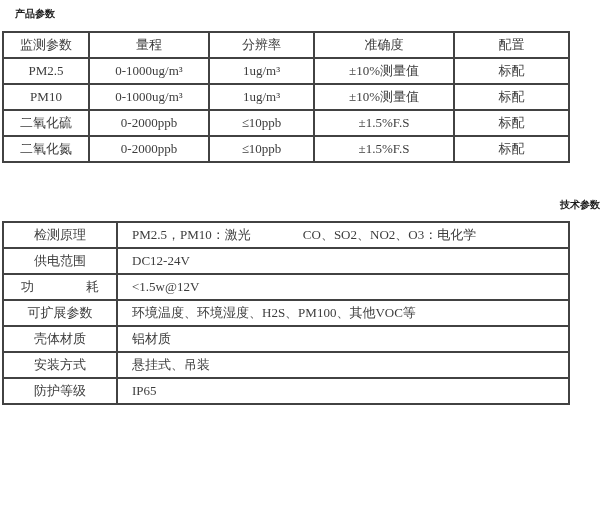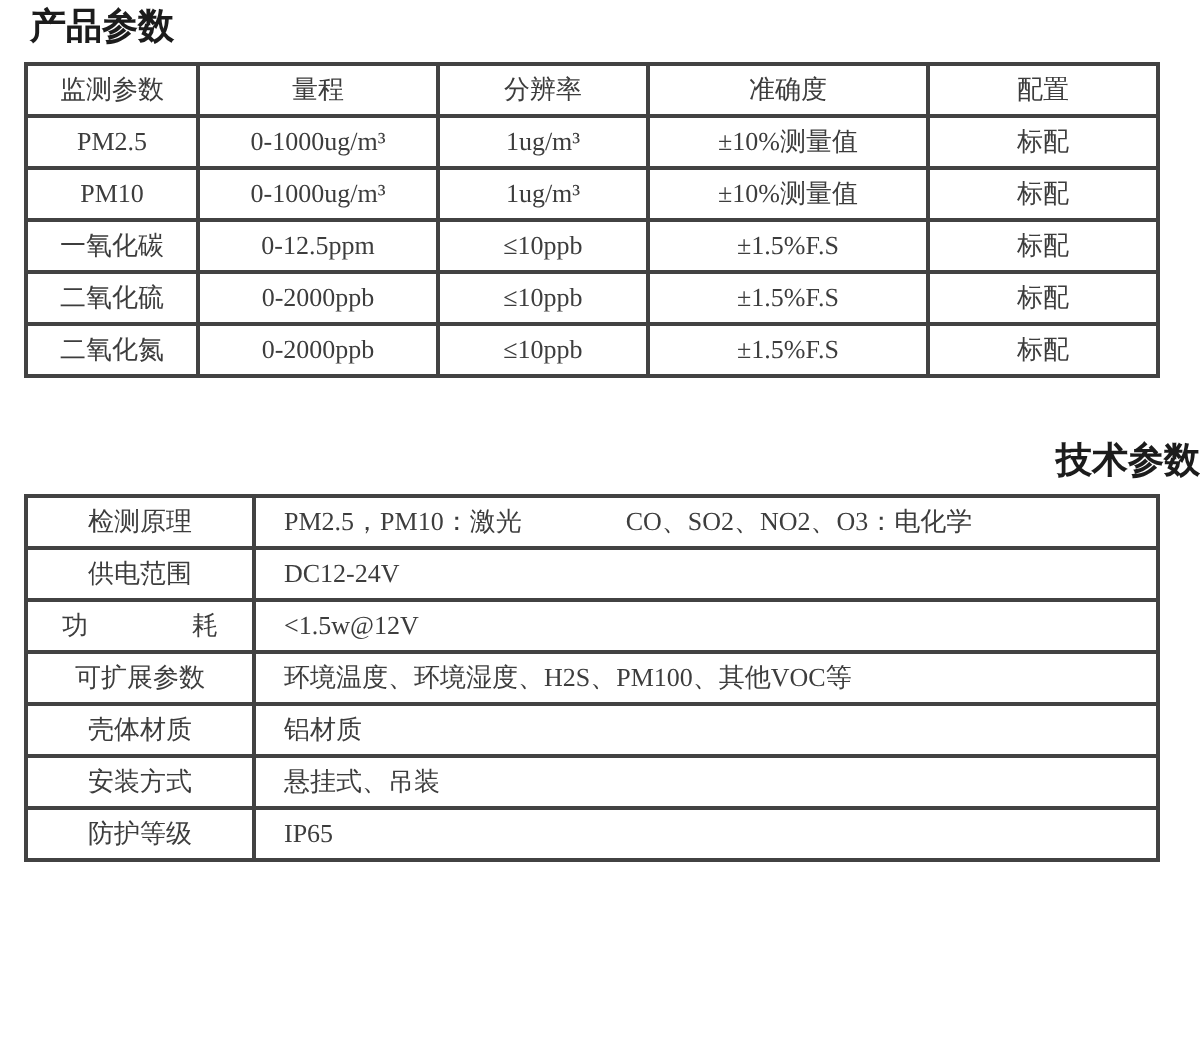--- a/index.html
+++ b/index.html
@@ -6,29 +6,29 @@
   html, body { background: #ffffff; }
   body {
     width: 600px; height: 520px;
     font-family: "Liberation Serif", "DejaVu Serif", serif;
     color: #3d3d3d;
     overflow: hidden;
   }
   .page { width: 600px; height: 520px; padding-top: 5px; background: #ffffff; }
   .section-title {
     font-family: "Liberation Sans", "DejaVu Sans", sans-serif;
-    font-size: 18px; font-weight: bold; color: #1c1c1c;
+    font-size: 10px; font-weight: bold; color: #1c1c1c;
     line-height: 17px;
     margin: 0 0 9px 15px;
   }
   .title-tech { margin-top: 33px; margin-bottom: 8px; text-align: right; }
   table.tbl {
     border-collapse: collapse;
     table-layout: fixed;
-    margin-left: 12px;
+    margin-left: 2px;
     width: 566px;
   }
   table.tbl th, table.tbl td {
     border: 2px solid #424242;
     font-size: 13px;
     font-weight: normal;
     text-align: center;
     height: 24px;
     line-height: 24px;
     white-space: nowrap;
@@ -79,27 +79,20 @@
         <td>标配</td>
       </tr>
       <tr>
         <td>PM10</td>
         <td>0-1000ug/m³</td>
         <td>1ug/m³</td>
         <td>±10%测量值</td>
         <td>标配</td>
       </tr>
       <tr>
-        <td>一氧化碳</td>
-        <td>0-12.5ppm</td>
-        <td>≤10ppb</td>
-        <td>±1.5%F.S</td>
-        <td>标配</td>
-      </tr>
-      <tr>
         <td>二氧化硫</td>
         <td>0-2000ppb</td>
         <td>≤10ppb</td>
         <td>±1.5%F.S</td>
         <td>标配</td>
       </tr>
       <tr>
         <td>二氧化氮</td>
         <td>0-2000ppb</td>
         <td>≤10ppb</td>

